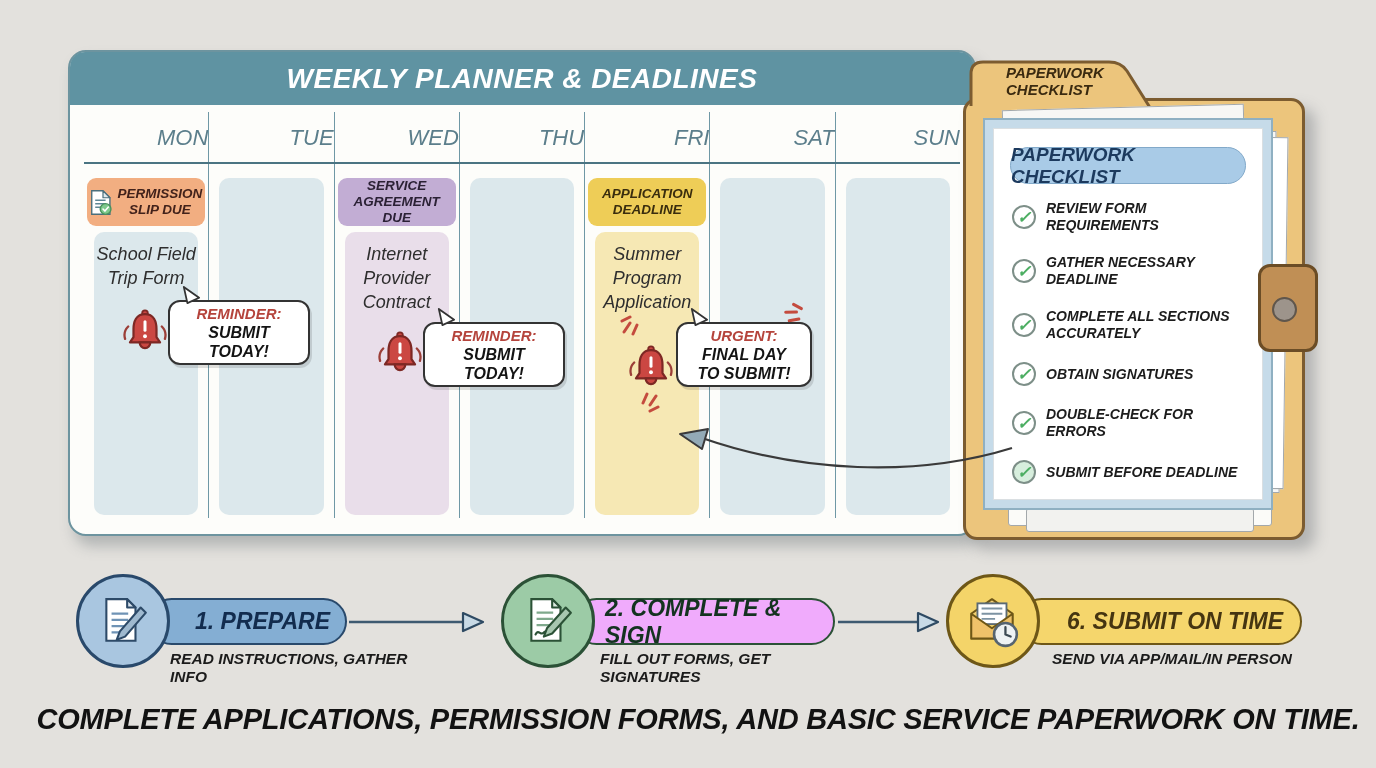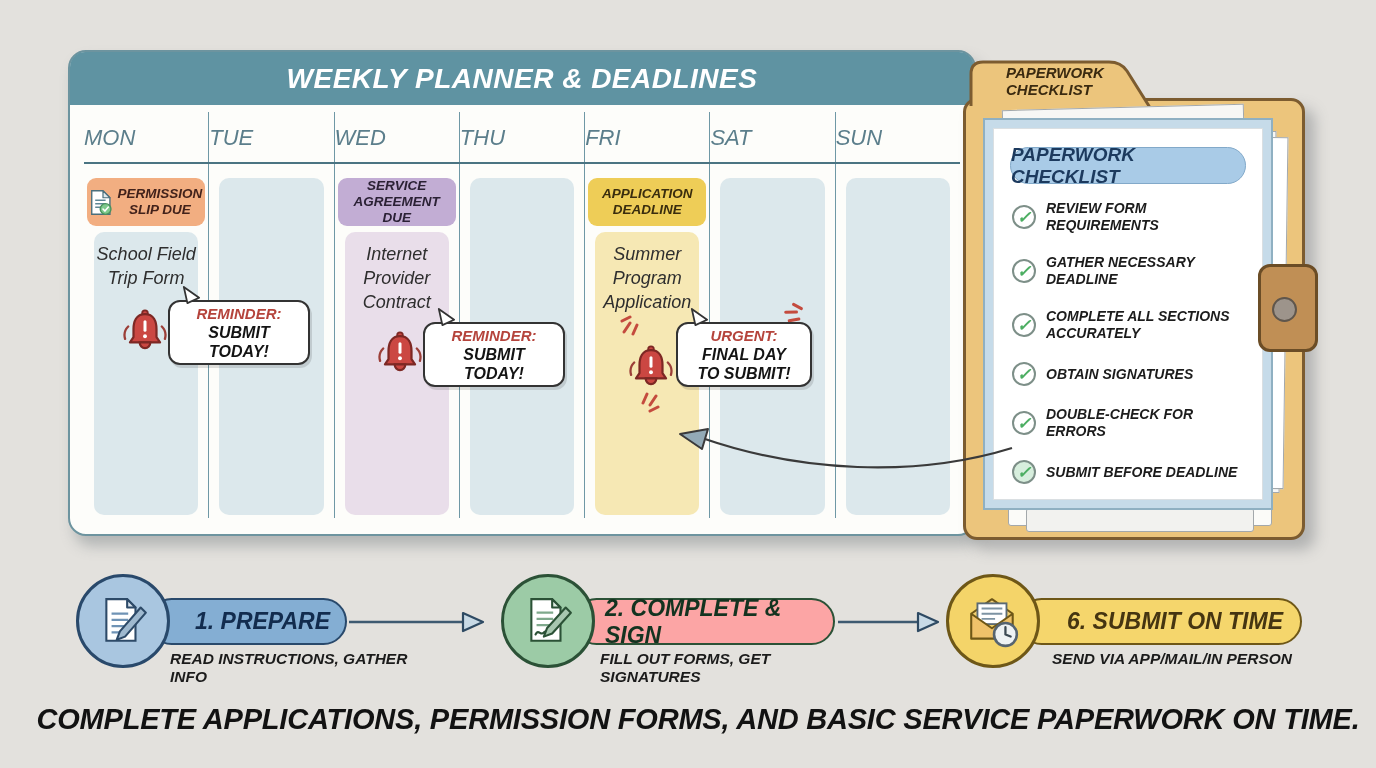--- a/index.html
+++ b/index.html
@@ -10,21 +10,21 @@
   
   .planner{left:68px;top:50px;width:908px;height:486px;background:#fdfdfa;
            border:2px solid #6d949f;border-radius:18px;z-index:10;
            box-shadow:6px 10px 14px rgba(100,110,115,.38);box-sizing:border-box;}
   .planner-header{left:0;right:0;top:0;height:53px;background:#5f93a2;
                   border-radius:15px 15px 0 0;display:flex;align-items:center;justify-content:center;}
   .planner-title{color:#fff;font-size:28px;font-weight:bold;letter-spacing:.5px;}
   .cols{left:14px;right:14px;top:60px;bottom:16px;display:flex;}
   .col{flex:1;position:relative;}
   .col + .col{border-left:1.5px solid #6f98a5;}
-  .day{height:50px;box-sizing:border-box;padding-top:13px;text-align:left;
+  .day{height:50px;box-sizing:border-box;padding-top:13px;text-align:right;
        font-size:22px;color:#5b7e8b;}
   .hline{position:absolute;left:0;right:0;top:50px;height:2px;background:#4a7482;z-index:2;}
   .fill{position:absolute;left:10px;right:10px;top:66px;bottom:3px;
         background:#dce8ec;border-radius:10px;}
   .fill.offset{top:120px;}
   .fill.wed{background:#e9deea;}
   .fill.fri{background:#f6e8b4;}
   .badge{position:absolute;left:3px;right:3px;top:66px;height:48px;border-radius:9px;
          display:flex;align-items:center;justify-content:center;gap:5px;
          font-size:13.5px;font-weight:bold;line-height:16px;text-align:center;
@@ -69,21 +69,21 @@
   .cl-text{width:200px;font-size:14px;font-weight:bold;line-height:17px;color:#1c1c1c;}
   .clasp{left:1258px;top:264px;width:60px;height:88px;background:#c08f55;
          border:3px solid #6b4d26;border-radius:12px;z-index:27;box-sizing:border-box;}
   .clasp-btn{position:absolute;left:11px;top:30px;width:25px;height:25px;border-radius:50%;
              background:#9d948b;border:2.5px solid #5f564c;box-sizing:border-box;}
 
   
   .pill{height:47px;border-radius:24px;display:flex;align-items:center;justify-content:center;
         font-size:23px;font-weight:bold;z-index:5;box-sizing:border-box;padding-left:30px;}
   .pill.p1{left:148px;top:598px;width:199px;background:#84aed3;border:2.5px solid #29496b;color:#122c4e;}
-  .pill.p2{left:573px;top:598px;width:262px;background:#fca5a5;border:2.5px solid #2b5136;color:#143320;justify-content:flex-end;}
+  .pill.p2{left:573px;top:598px;width:262px;background:#f0abfc;border:2.5px solid #2b5136;color:#143320;justify-content:flex-end;}
   .pill.p3{left:1018px;top:598px;width:284px;background:#f5d66c;border:2.5px solid #6e5717;color:#453511;}
   .stepcircle{width:94px;height:94px;border-radius:50%;z-index:6;display:flex;
               align-items:center;justify-content:center;box-sizing:border-box;}
   .stepcircle.c1{left:76px;top:574px;background:#a9c6e0;border:3px solid #29496b;}
   .stepcircle.c2{left:501px;top:574px;background:#9ccba6;border:3px solid #2b5136;}
   .stepcircle.c3{left:946px;top:574px;background:#f4d469;border:3px solid #6e5717;}
   .sub{top:650px;text-align:left;font-size:15.5px;font-weight:bold;color:#1b1b1b;z-index:5;}
   .sub.s1{left:170px;width:250px;}
   .sub.s2{left:600px;width:250px;}
   .sub.s3{left:1052px;width:255px;}

